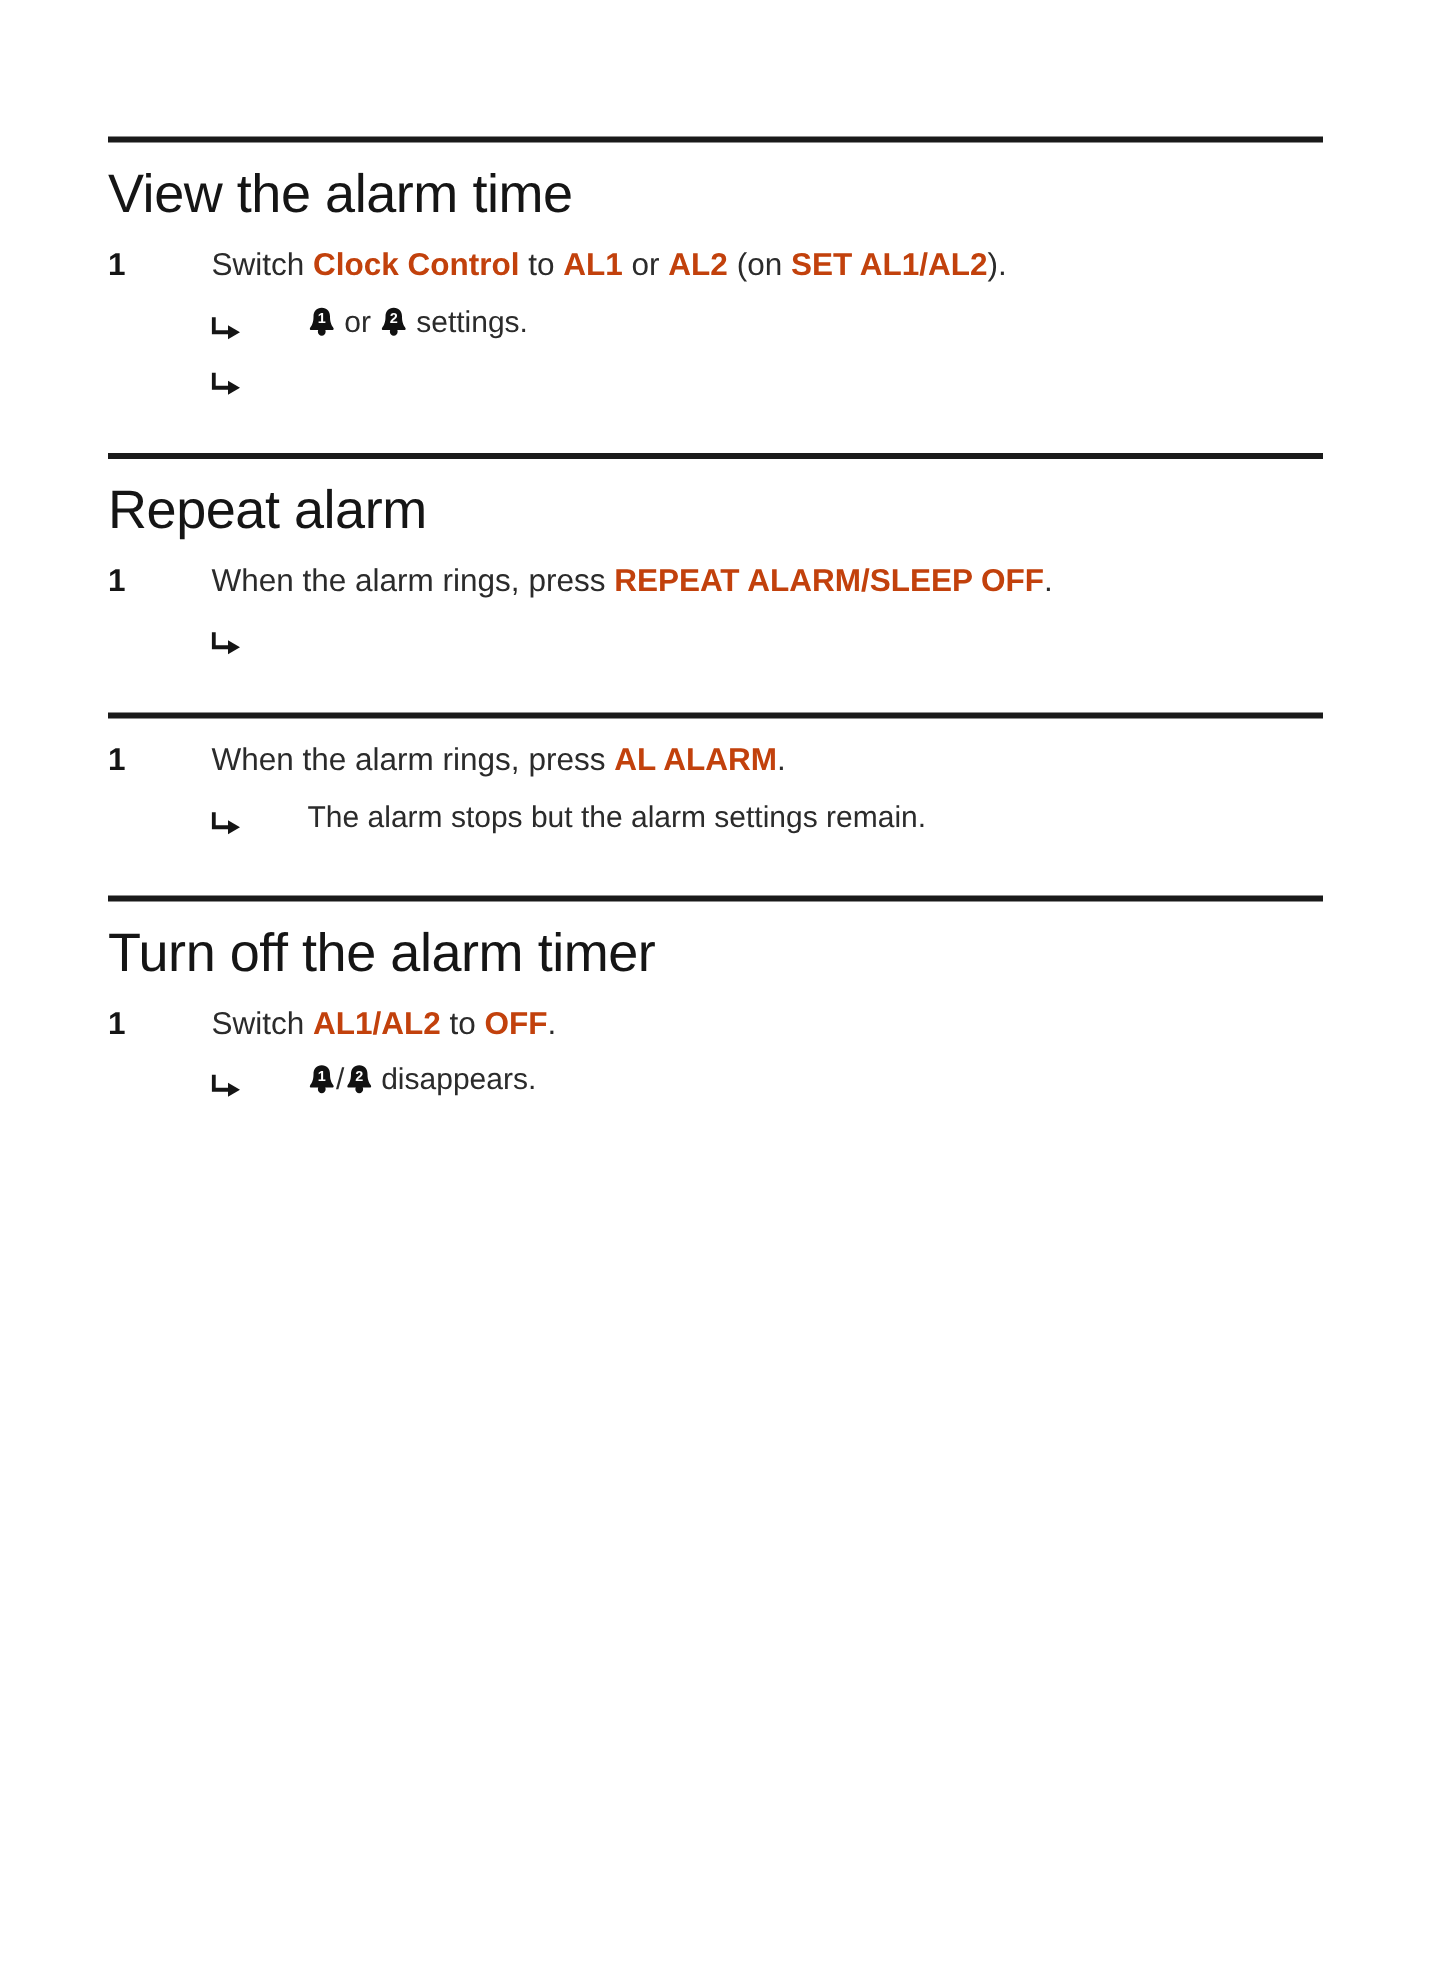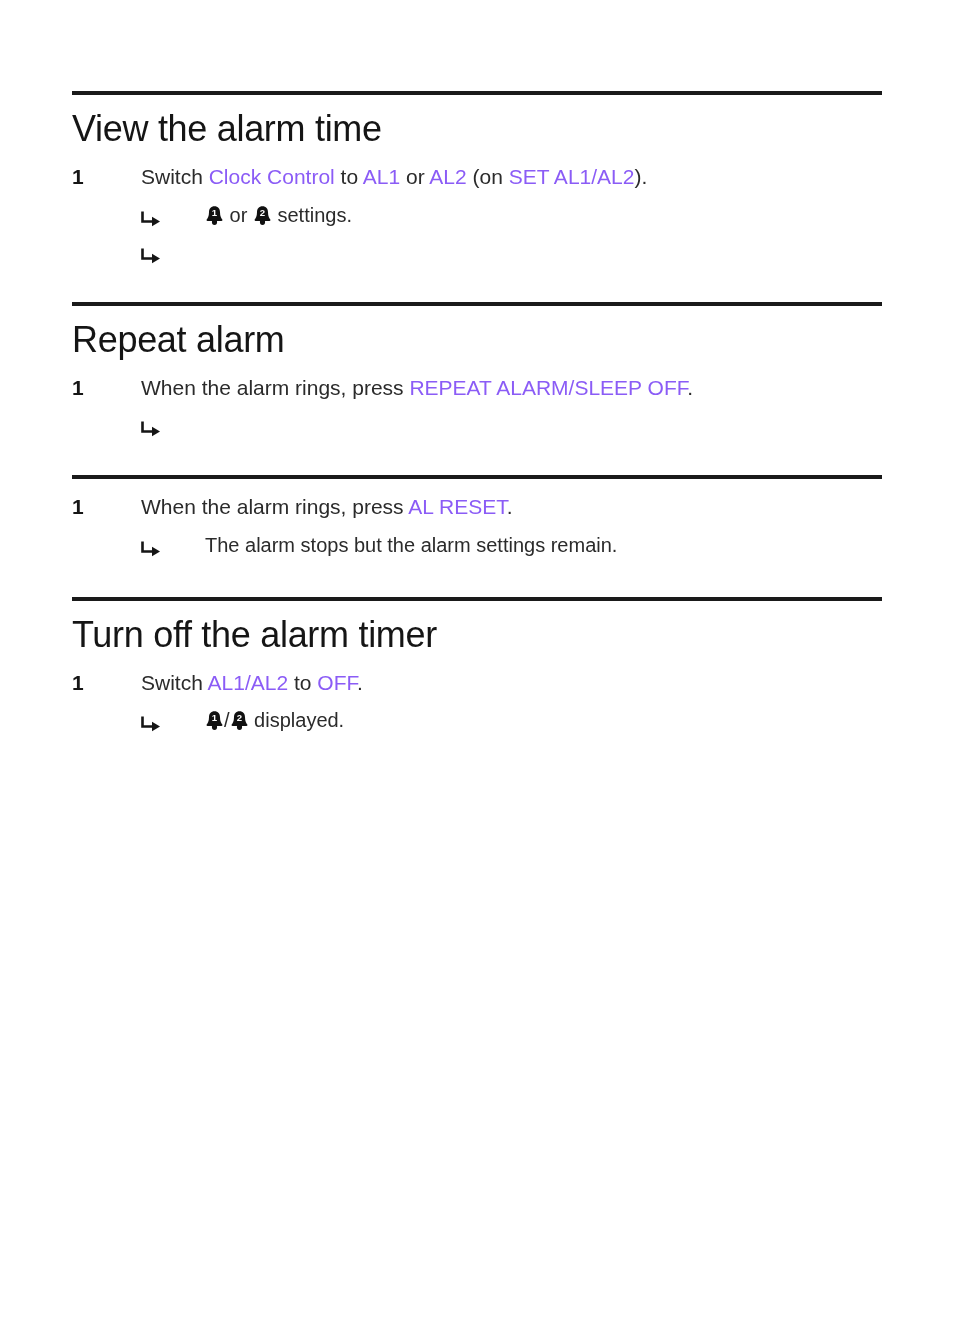--- a/index.html
+++ b/index.html
@@ -79,22 +79,22 @@
   .step-text {
     flex: 1 1 auto;
     font-size: 21px;
     font-weight: 400;
     line-height: 1.35;
     color: #2b2b2b;
   }
 
   .step-text b,
   .result-text b {
-    font-weight: 400;
-    color: #8b5cf6;
+    font-weight: 700;
+    color: #c2410c;
   }
 
   
   .result {
     display: flex;
     align-items: flex-start;
     margin-top: 10px;
     padding-left: 69px;
   }
 
@@ -193,21 +193,21 @@
           </svg>
         </div>
       </div>
     </section>
 
     <section class="section">
       <div class="rule"></div>
 
       <div class="step">
         <div class="step-num">1</div>
-        <div class="step-text"><span>When the alarm rings, press </span><b>AL RESET</b><span>.</span></div>
+        <div class="step-text"><span>When the alarm rings, press </span><b>AL ALARM</b><span>.</span></div>
       </div>
 
       <div class="result">
         <div class="arrow-icon">
           <svg width="20" height="16" viewBox="0 0 20 16" aria-hidden="true">
             <path d="M1.5 0.5 L1.5 10.5 L12 10.5" fill="none" stroke="#151515" stroke-width="2.6"></path>
             <path d="M11 5.8 L19 10.5 L11 15.2 Z" fill="#151515"></path>
           </svg>
         </div>
         <div class="result-text">The alarm stops but the alarm settings remain.</div>
@@ -231,18 +231,18 @@
           </svg>
         </div>
         <div class="result-text"><span class="bell"><svg width="17" height="22" viewBox="0 0 17 22" aria-hidden="true">
                 <path d="M8.5 1.2 C5.0 1.2 3.0 3.6 3.0 7.2 C3.0 11.4 1.6 13.4 0.7 14.6 C0.3 15.2 0.7 16.0 1.5 16.0 L15.5 16.0 C16.3 16.0 16.7 15.2 16.3 14.6 C15.4 13.4 14.0 11.4 14.0 7.2 C14.0 3.6 12.0 1.2 8.5 1.2 Z" fill="#111111"></path>
                 <path d="M8.5 17.0 m-2.6 0 a2.6 2.9 0 1 0 5.2 0 a2.6 2.9 0 1 0 -5.2 0" fill="#111111"></path>
                 <text x="8.5" y="11.4" text-anchor="middle" fill="#ffffff" font-family="Liberation Sans, sans-serif" font-size="9.6" font-weight="700">1</text>
               </svg></span><span class="sep">/</span><span class="bell"><svg width="17" height="22" viewBox="0 0 17 22" aria-hidden="true">
                 <path d="M8.5 1.2 C5.0 1.2 3.0 3.6 3.0 7.2 C3.0 11.4 1.6 13.4 0.7 14.6 C0.3 15.2 0.7 16.0 1.5 16.0 L15.5 16.0 C16.3 16.0 16.7 15.2 16.3 14.6 C15.4 13.4 14.0 11.4 14.0 7.2 C14.0 3.6 12.0 1.2 8.5 1.2 Z" fill="#111111"></path>
                 <path d="M8.5 17.0 m-2.6 0 a2.6 2.9 0 1 0 5.2 0 a2.6 2.9 0 1 0 -5.2 0" fill="#111111"></path>
                 <text x="8.5" y="11.4" text-anchor="middle" fill="#ffffff" font-family="Liberation Sans, sans-serif" font-size="9.6" font-weight="700">2</text>
-              </svg></span><span> displayed.</span></div>
+              </svg></span><span> disappears.</span></div>
       </div>
     </section>
 
   </div>
 </div>
 
 </body></html>

